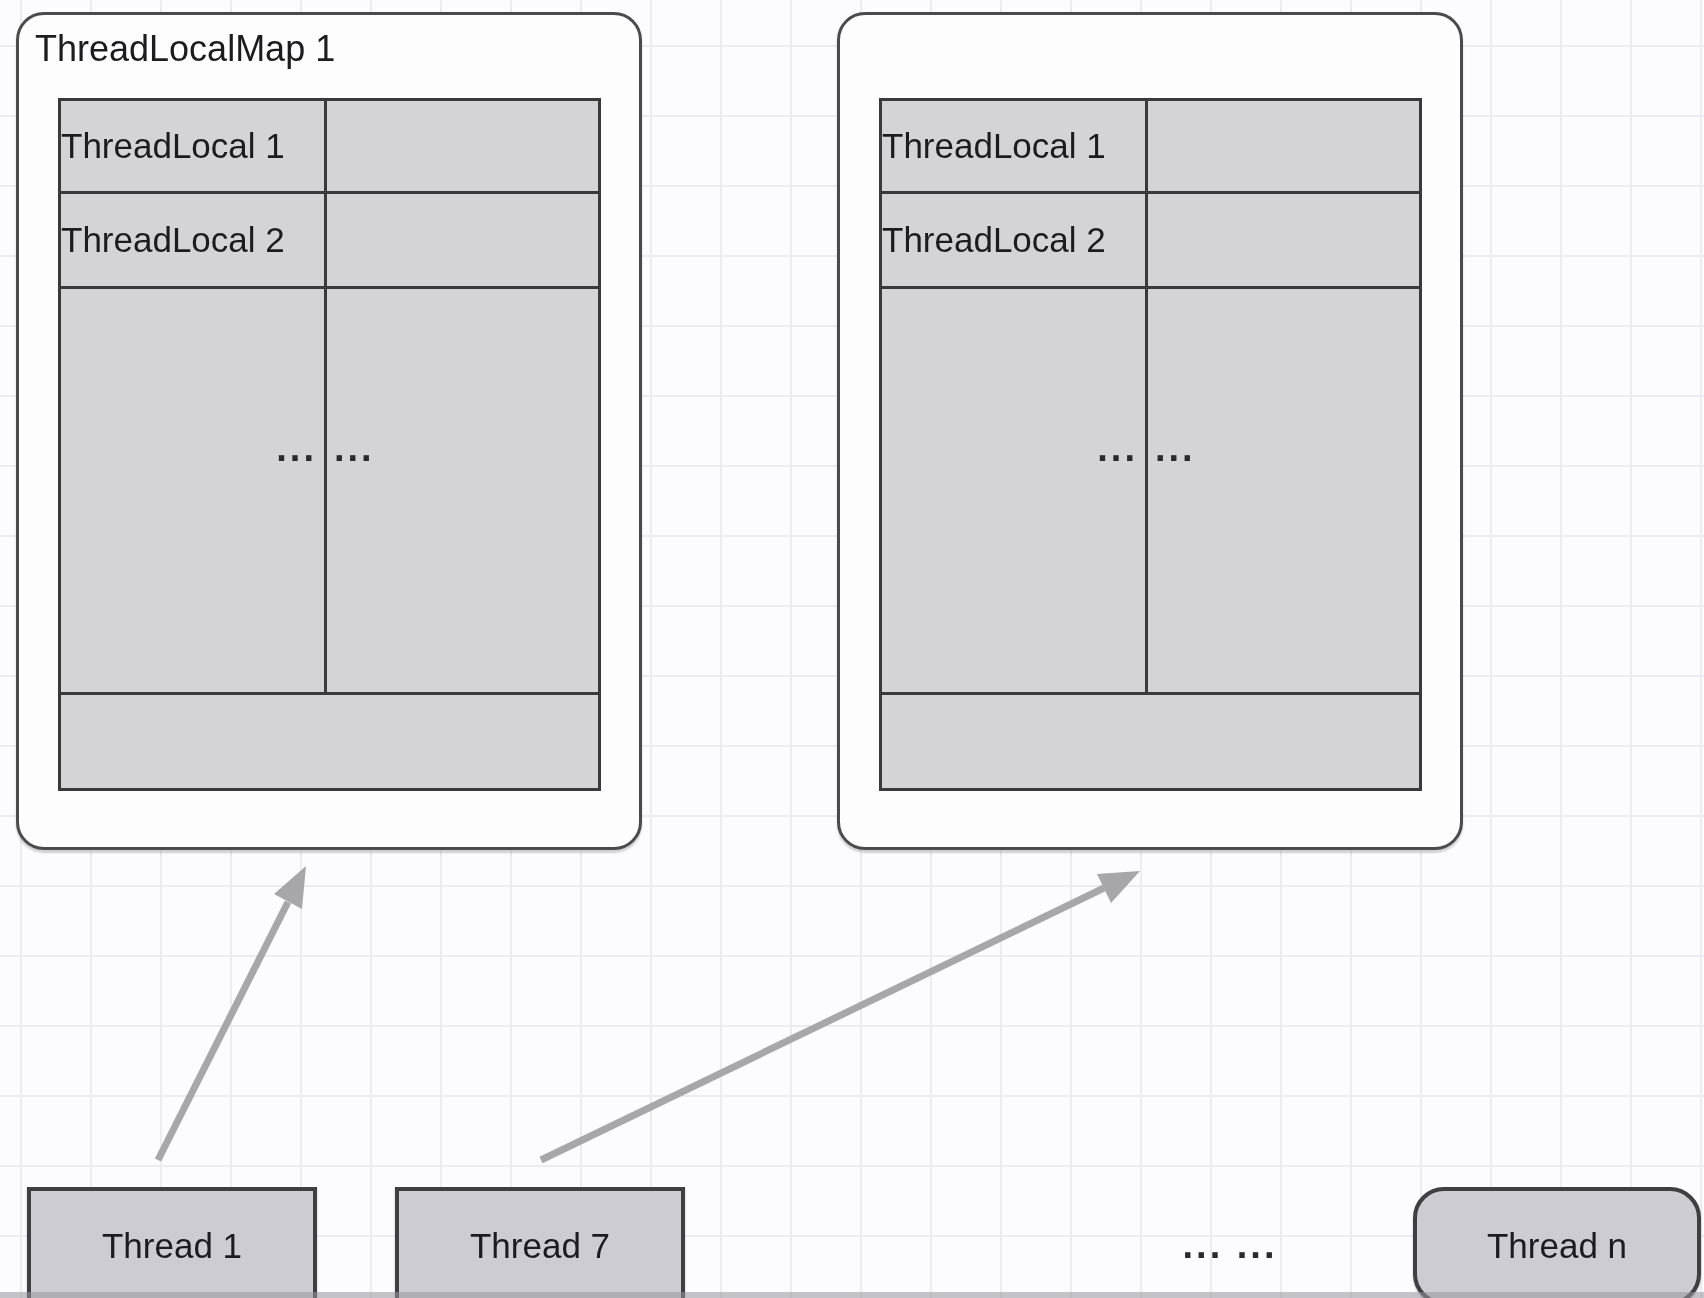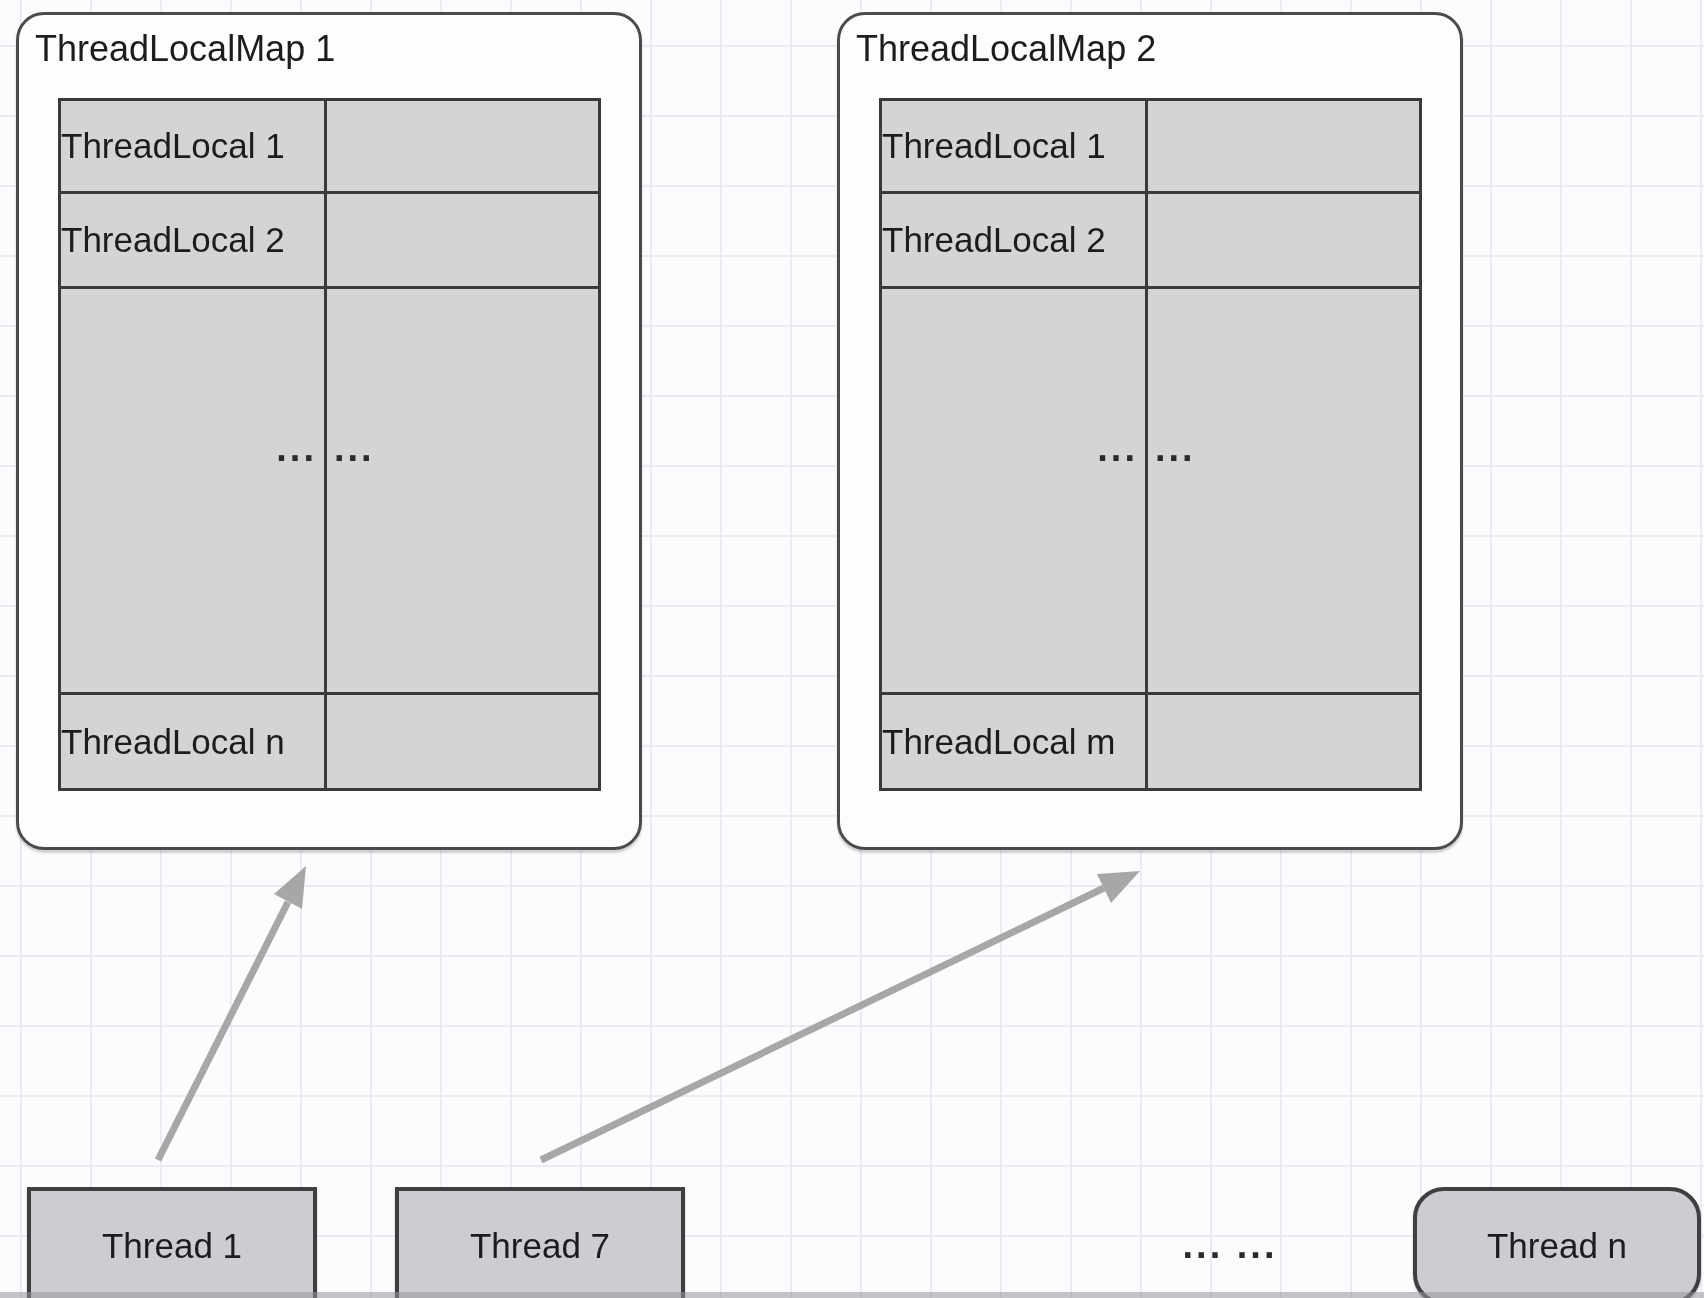--- a/index.html
+++ b/index.html
@@ -85,39 +85,36 @@
       <div class="cell l hb label">ThreadLocal 1</div>
       <div class="cell hb"></div>
       <div class="cell l hb label">ThreadLocal 2</div>
       <div class="cell hb"></div>
       <div class="cell l hb dots-l">
           <span class="dots">...</span>
         </div>
       <div class="cell hb dots-r">
           <span class="dots">...</span>
         </div>
-      <div class="cell l label">ThreadLocal n</div>
       <div class="cell"></div>
     </div>
   </div>
 
   <div class="map-box m2">
-    <div class="map-title">ThreadLocalMap 2</div>
     <div class="map-table">
       <div class="cell l hb label">ThreadLocal 1</div>
       <div class="cell hb"></div>
       <div class="cell l hb label">ThreadLocal 2</div>
       <div class="cell hb"></div>
       <div class="cell l hb dots-l">
           <span class="dots">...</span>
         </div>
       <div class="cell hb dots-r">
           <span class="dots">...</span>
         </div>
-      <div class="cell l label">ThreadLocal m</div>
       <div class="cell"></div>
     </div>
   </div>
 
   <svg class="arrows" viewBox="0 0 1704 1298" xmlns="http://www.w3.org/2000/svg">
     <g>
       <line x1="158" y1="1160" x2="288" y2="902" stroke="#a7a6a8" stroke-width="7"></line>
       <polygon points="306,866 302,909 274,894" fill="#a7a6a8"></polygon>
     </g>
     <g>

